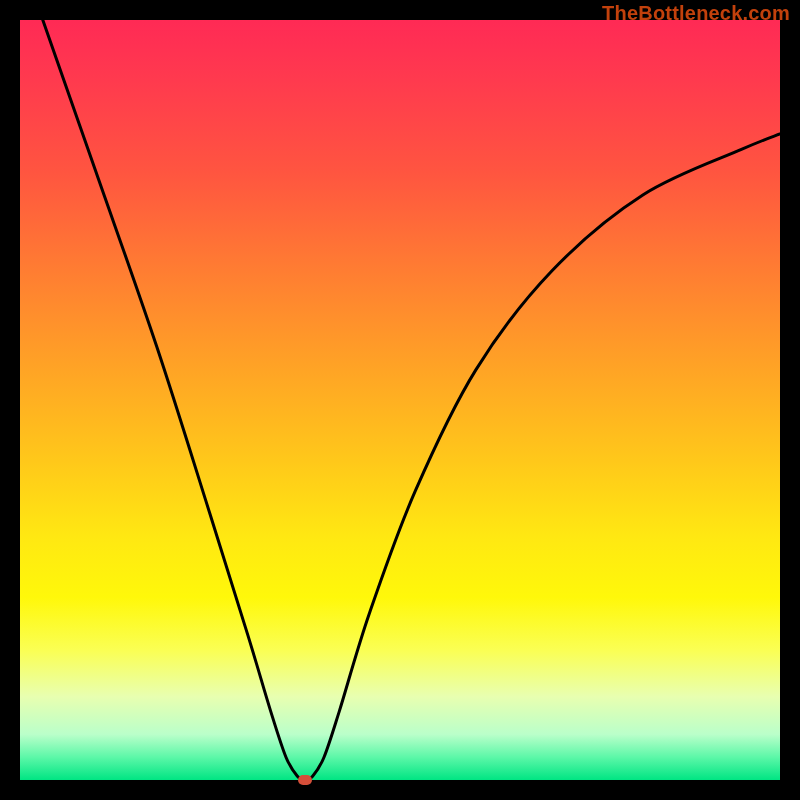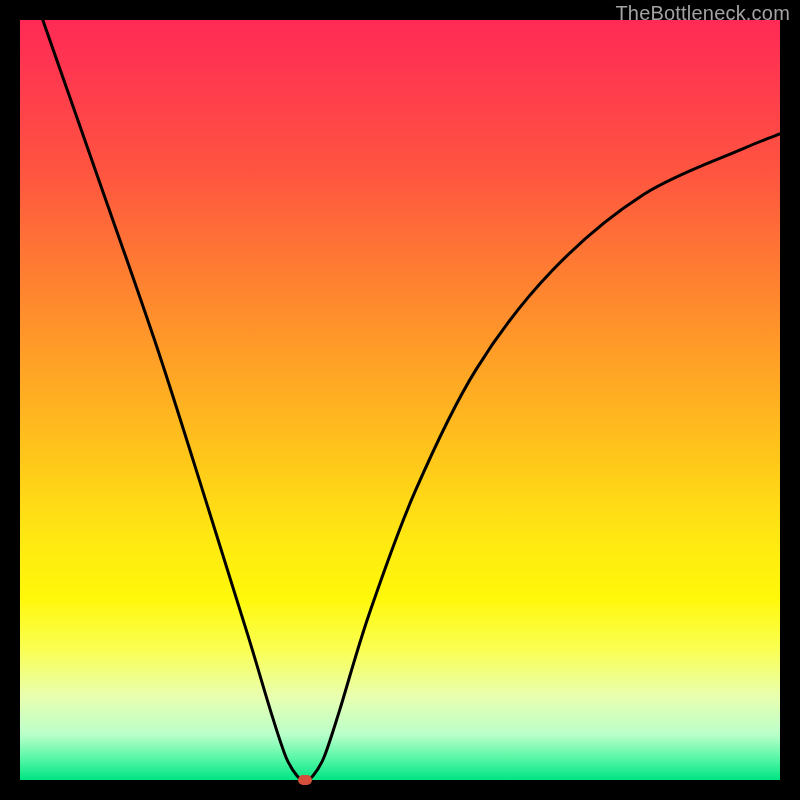--- a/index.html
+++ b/index.html
@@ -45,23 +45,23 @@
   .curve {
     position: absolute;
     inset: 0;
     width: 100%;
     height: 100%;
   }
   .watermark {
     position: absolute;
     top: 2px;
     right: 10px;
-    color: #a3a3a3;
+    color: #c2410c;
     font-size: 20px;
-    font-weight: 400;
+    font-weight: 700;
     letter-spacing: 0.2px;
   }
   .marker {
     position: absolute;
     width: 14px;
     height: 10px;
     border-radius: 5px;
     background: #d54f3a;
     transform: translate(-50%, -50%);
   }

